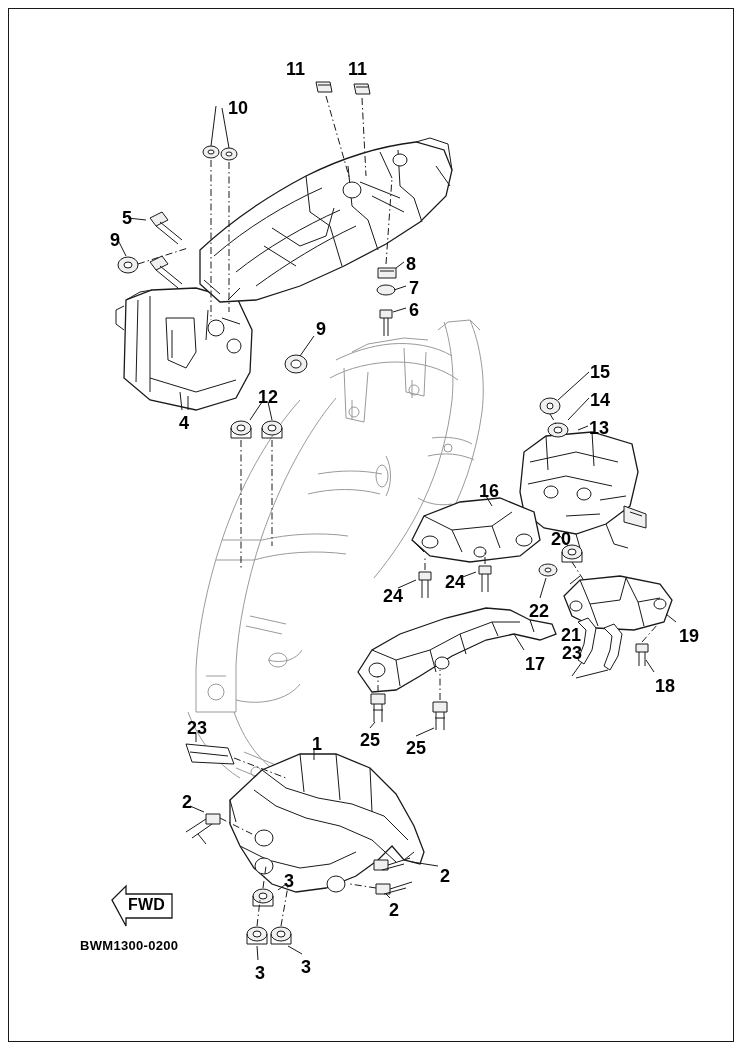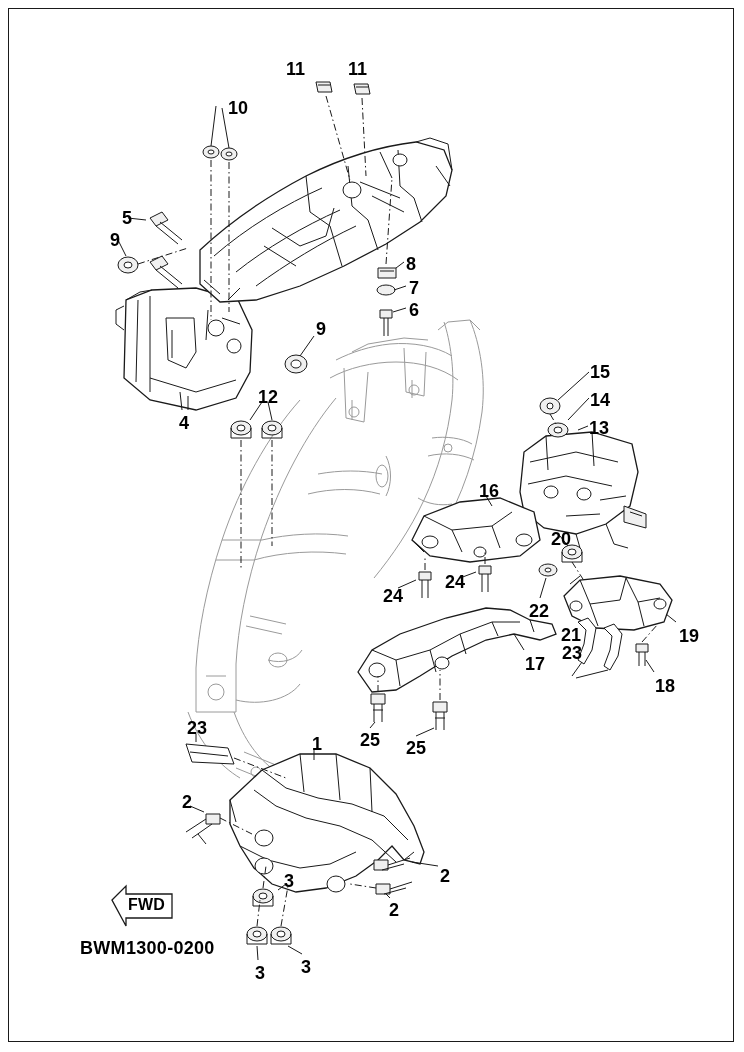--- a/index.html
+++ b/index.html
@@ -41,21 +41,21 @@
     font-weight: bold;
     color: #000000;
     line-height: 1;
     white-space: nowrap;
   }
   #part-code {
     position: absolute;
     left: 80px;
     top: 938px;
     font-family: "Liberation Sans", sans-serif;
-    font-size: 18px;
+    font-size: 13px;
     font-weight: bold;
     letter-spacing: 0.3px;
     color: #000000;
   }
   #fwd-label {
     position: absolute;
     left: 128px;
     top: 896px;
     font-family: "Liberation Sans", sans-serif;
     font-size: 16px;

